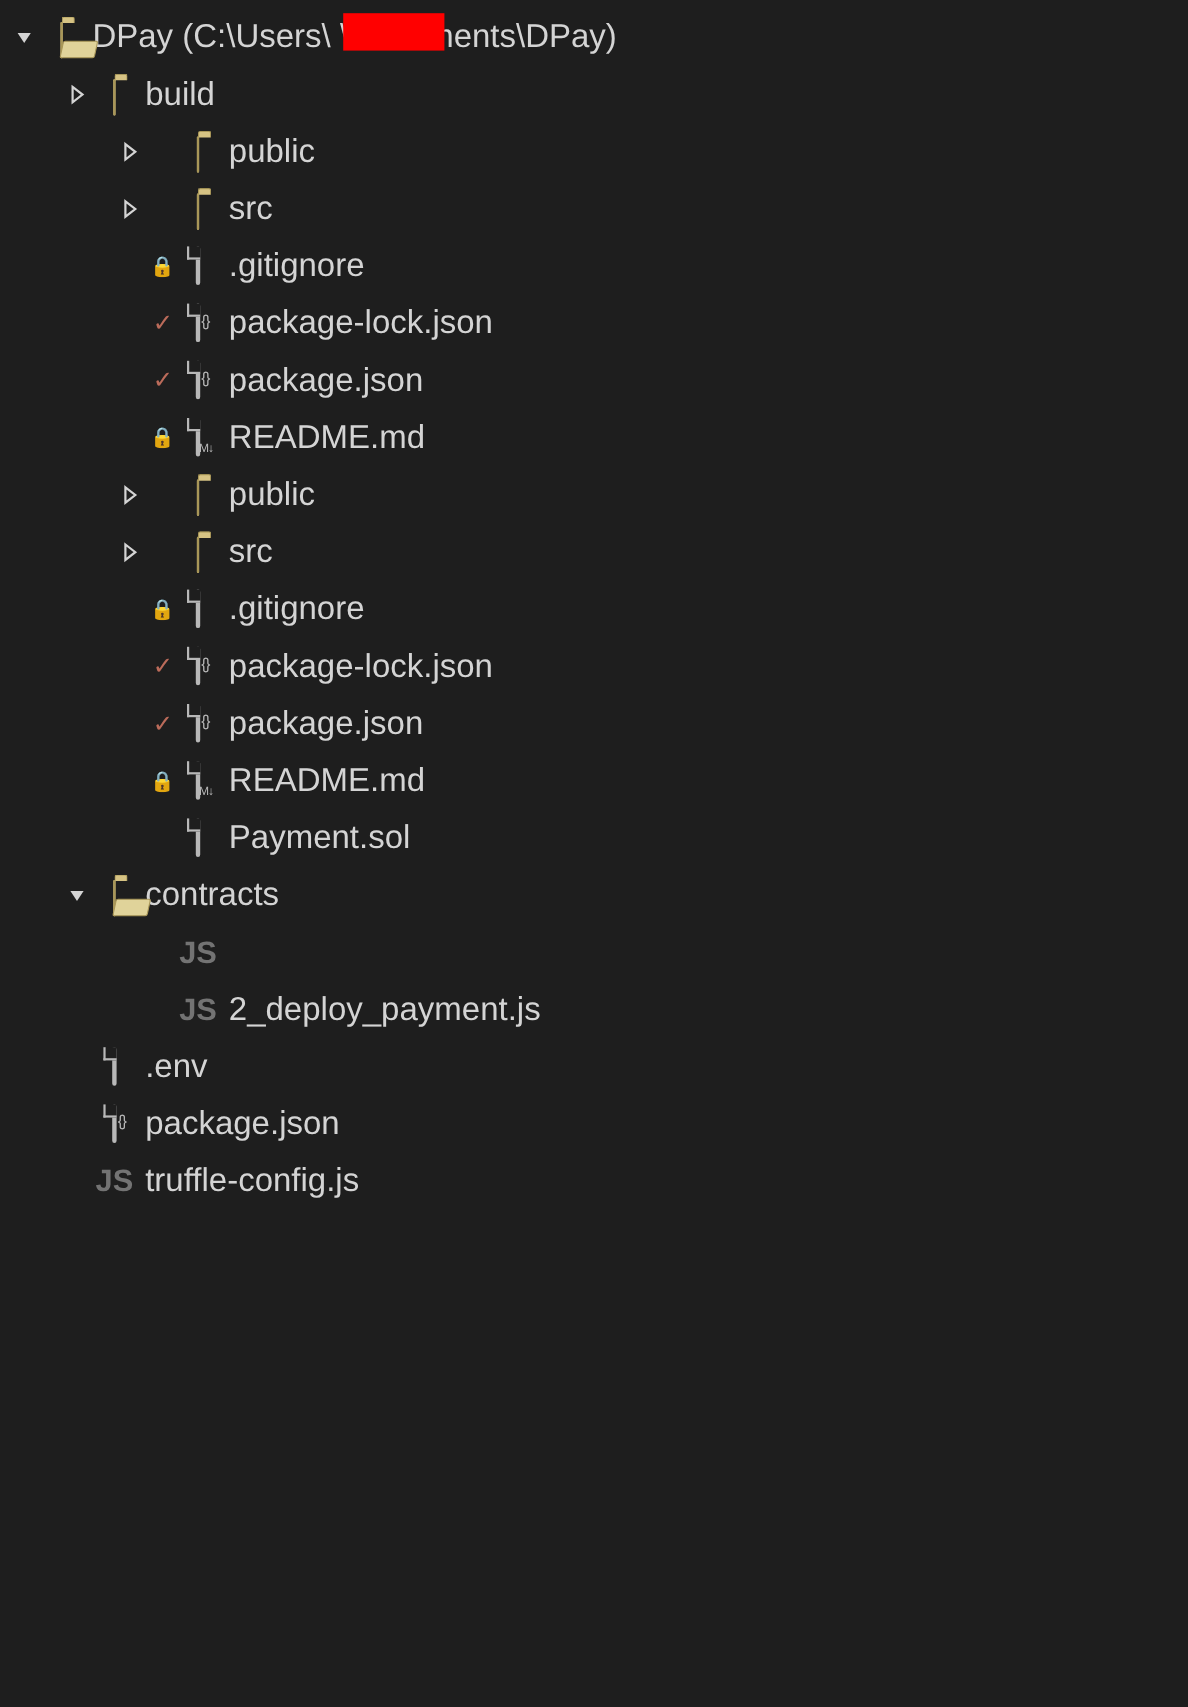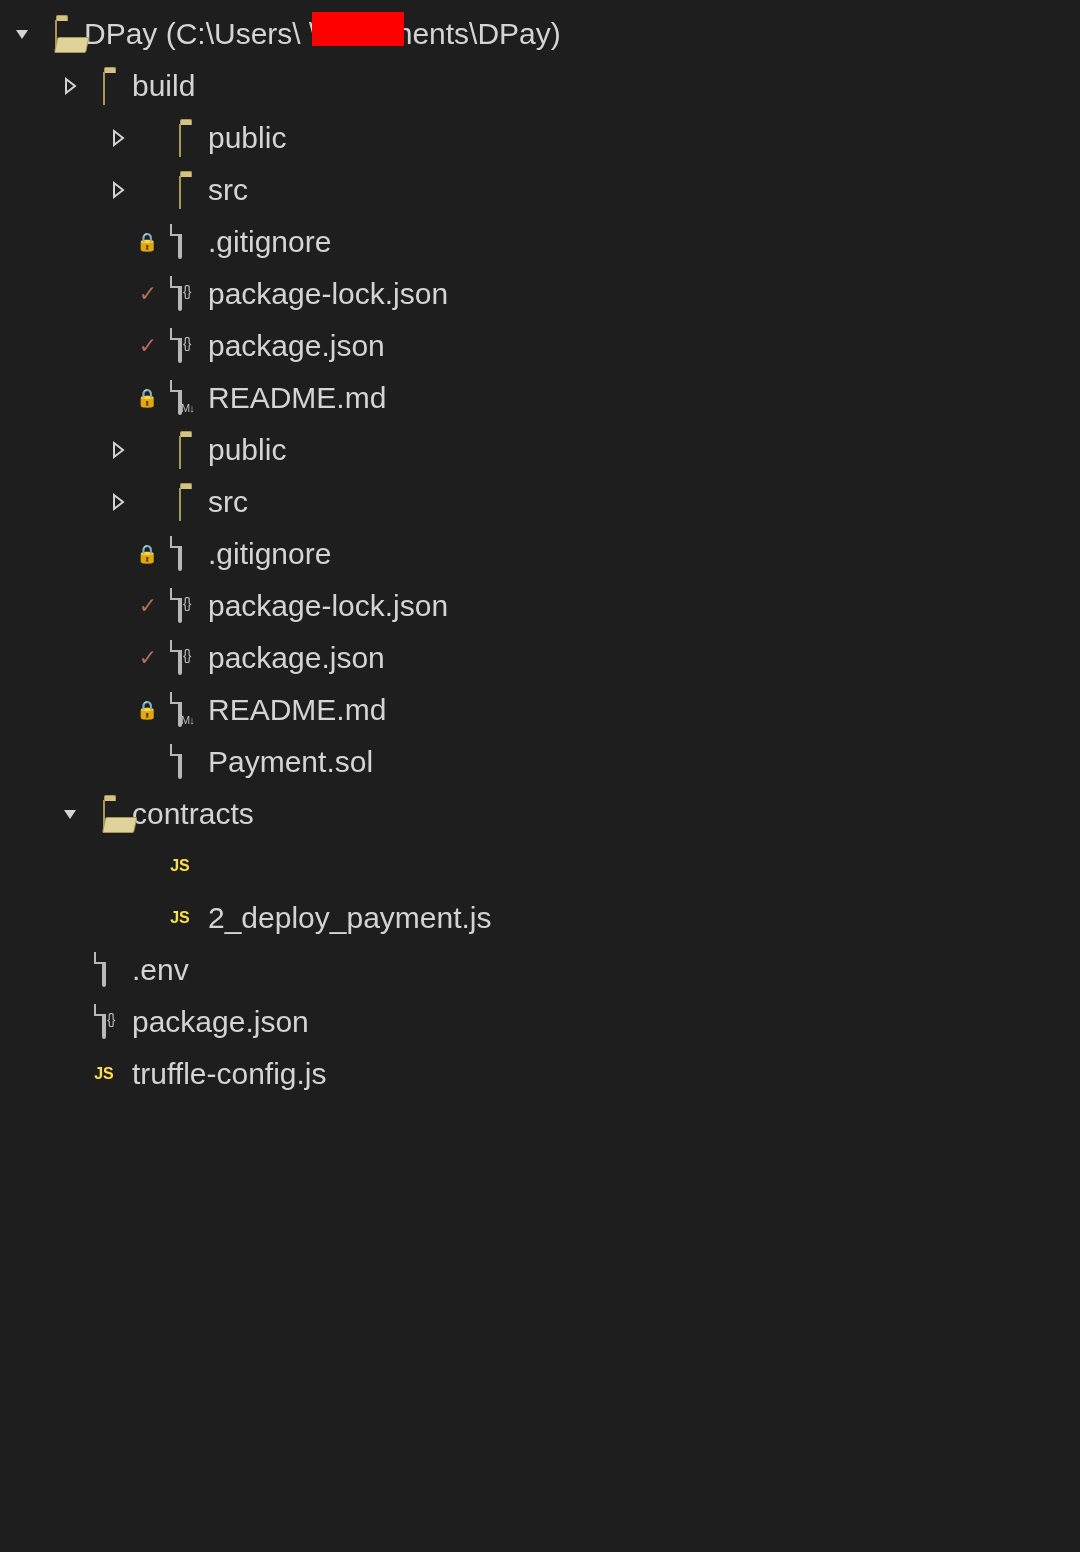--- a/index.html
+++ b/index.html
@@ -121,23 +121,23 @@
   }
   .file-md .file-shape::before{
     content:"M↓";
     position:absolute;
     font-size:11px;
     color:#b8b8b8;
     left:1px; bottom:-1px;
     letter-spacing:-1px;
   }
   .js-label{
-    color:#fde047;
+    color:#737373;
     font-weight:bold;
-    font-size:16px;
+    font-size:28px;
   }
 </style>
 </head>
 <body>
 
 <div class="tree" id="tree">
     <div class="row">
       <span class="indent" style="width: 10px;"></span>
       <span class="expander">
         <svg width="20" height="20" viewBox="0 0 20 20">

